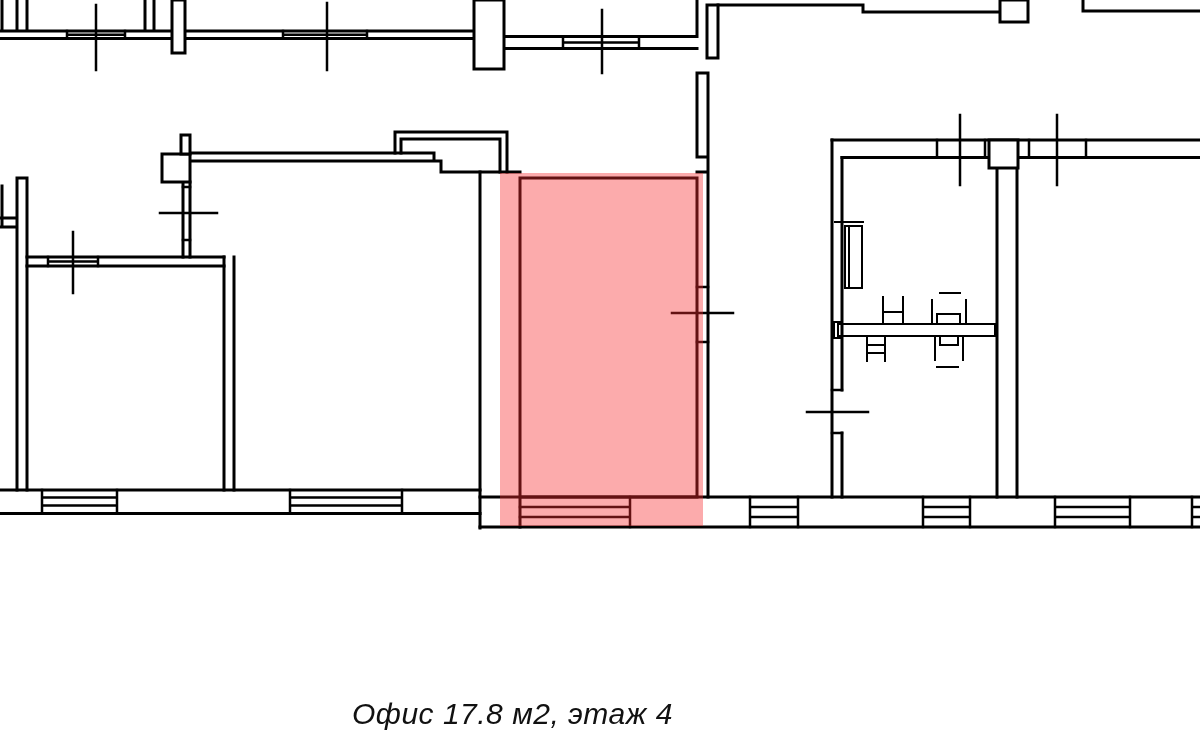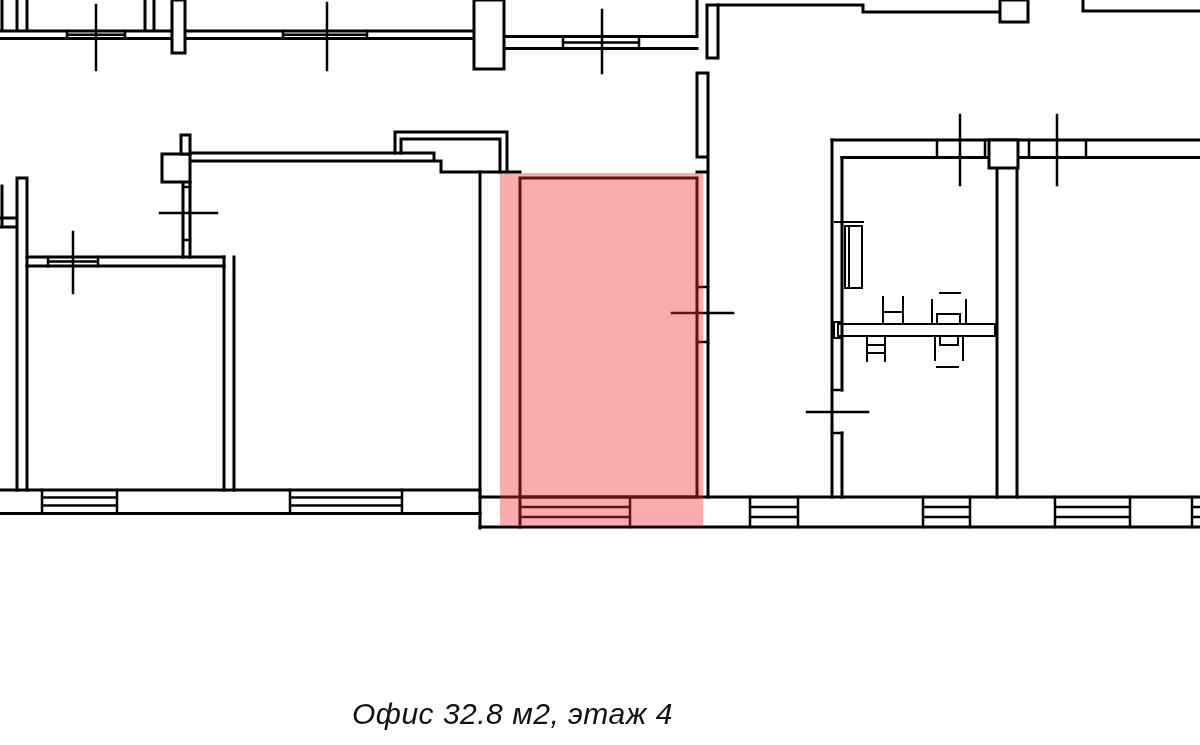--- a/index.html
+++ b/index.html
@@ -123,14 +123,14 @@
       <rect x="937" y="314" width="23" height="10"></rect>
 
       <path d="M867 336V361 M885 336V361 M867 345H885 M867 353H885"></path>
       <path d="M935 336V360 M963 336V360 M937 367H958"></path>
       <rect x="940" y="336" width="18" height="9"></rect>
     </g>
 
     <rect x="500" y="173" width="203" height="353" fill="#f82d30" fill-opacity="0.4"></rect>
   </svg>
 
-  <div class="caption">Офис 32.8 м2, этаж 4</div>
+  <div class="caption">Офис 17.8 м2, этаж 4</div>
 </div>
 
 </body></html>

